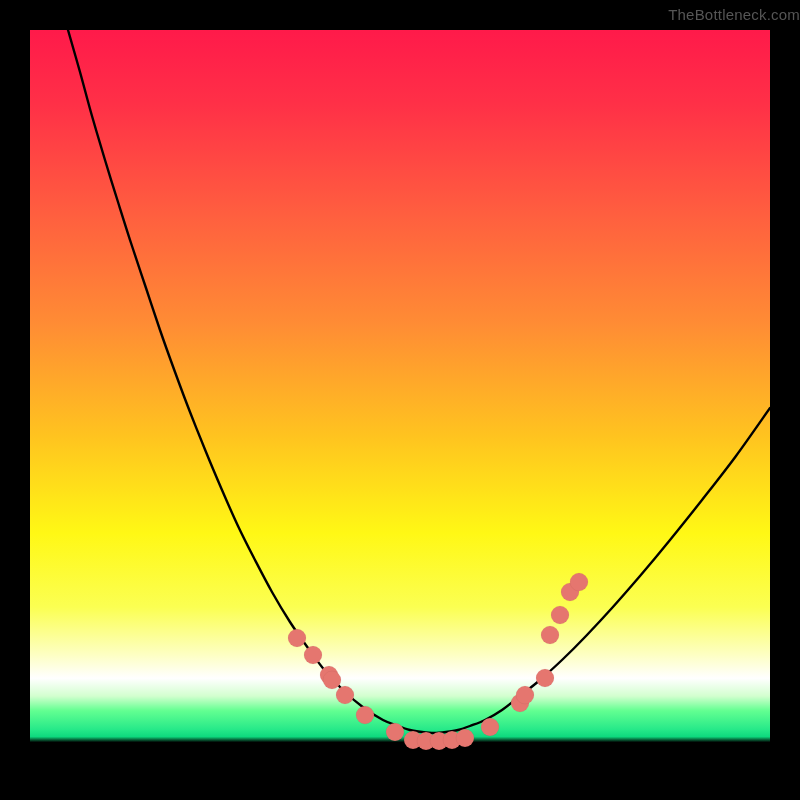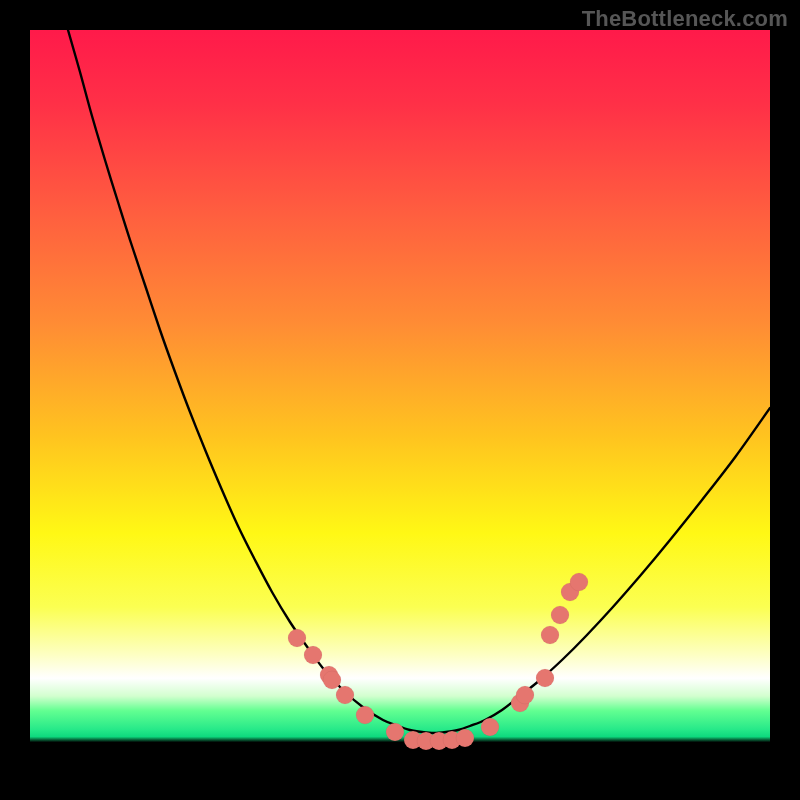--- a/index.html
+++ b/index.html
@@ -19,24 +19,24 @@
     overflow: hidden;
   }
   .gradient-bg {
     position: absolute;
     top: 0; left: 0;
     width: 100%; height: 100%;
   }
   .watermark {
     position: absolute;
     top: 6px;
-    right: 12px;
+    right: 0;
     font-family: Arial, Helvetica, sans-serif;
-    font-size: 22px;
-    font-weight: bold;
+    font-size: 15px;
+    font-weight: normal;
     color: #565656;
     letter-spacing: 0.2px;
   }
   svg.curve {
     position: absolute;
     top: 0; left: 0;
     width: 100%; height: 100%;
   }
   .curve path {
     stroke: #000;

